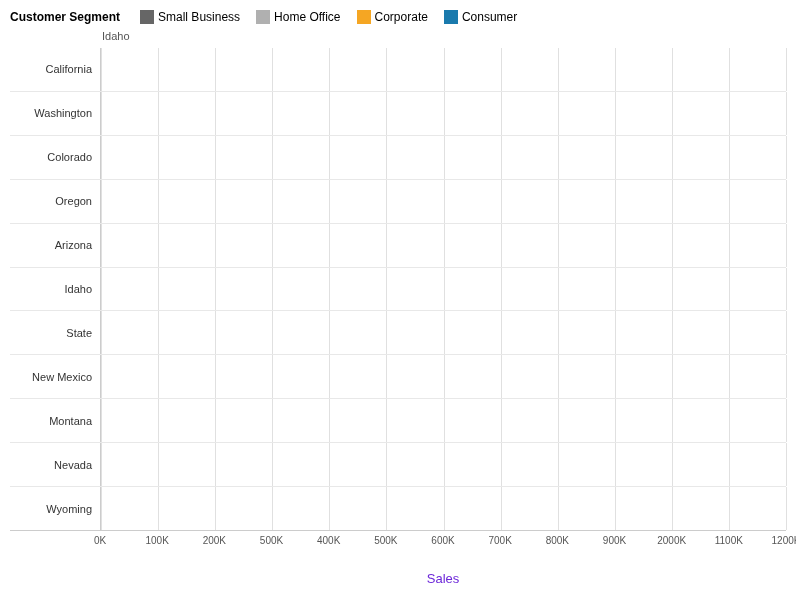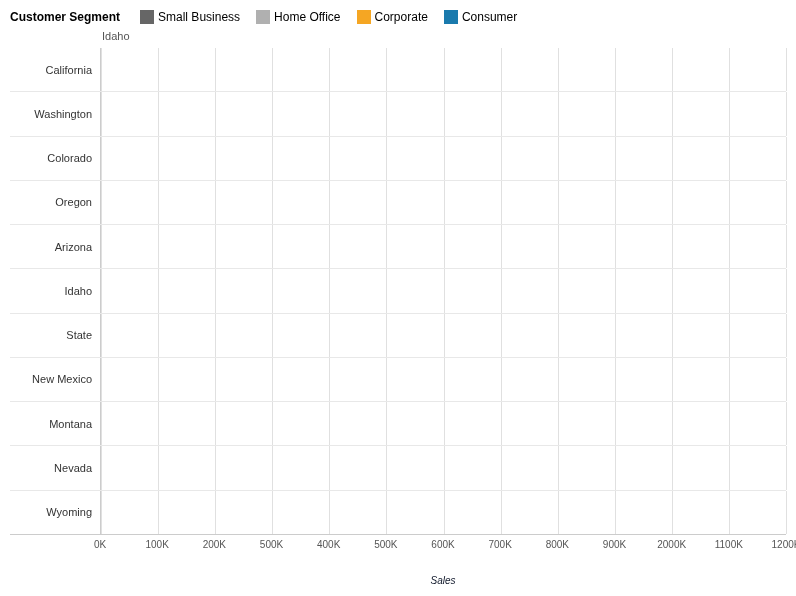--- a/index.html
+++ b/index.html
@@ -364,16 +364,16 @@
           <div style="position: absolute; left: 33.3333%; transform: translateX(-50%); font-size: 10px; color: rgb(85, 85, 85); white-space: nowrap;">400K</div>
           <div style="position: absolute; left: 41.6667%; transform: translateX(-50%); font-size: 10px; color: rgb(85, 85, 85); white-space: nowrap;">500K</div>
           <div style="position: absolute; left: 50%; transform: translateX(-50%); font-size: 10px; color: rgb(85, 85, 85); white-space: nowrap;">600K</div>
           <div style="position: absolute; left: 58.3333%; transform: translateX(-50%); font-size: 10px; color: rgb(85, 85, 85); white-space: nowrap;">700K</div>
           <div style="position: absolute; left: 66.6667%; transform: translateX(-50%); font-size: 10px; color: rgb(85, 85, 85); white-space: nowrap;">800K</div>
           <div style="position: absolute; left: 75%; transform: translateX(-50%); font-size: 10px; color: rgb(85, 85, 85); white-space: nowrap;">900K</div>
           <div style="position: absolute; left: 83.3333%; transform: translateX(-50%); font-size: 10px; color: rgb(85, 85, 85); white-space: nowrap;">2000K</div>
           <div style="position: absolute; left: 91.6667%; transform: translateX(-50%); font-size: 10px; color: rgb(85, 85, 85); white-space: nowrap;">1100K</div>
           <div style="position: absolute; left: 100%; transform: translateX(-50%); font-size: 10px; color: rgb(85, 85, 85); white-space: nowrap;">1200K</div>
         </div>
-      <div class="x-axis-label" style="text-align:center; font-size:10px; color:#0f172a; padding-top:4px;font-style:italic;">Sales</div>
+      <div class="x-axis-label" style="text-align:center; font-size:13px; color:#6d28d9; padding-top:4px;">Sales</div>
     </div>
   </div>
 </div>
 
 </body></html>

